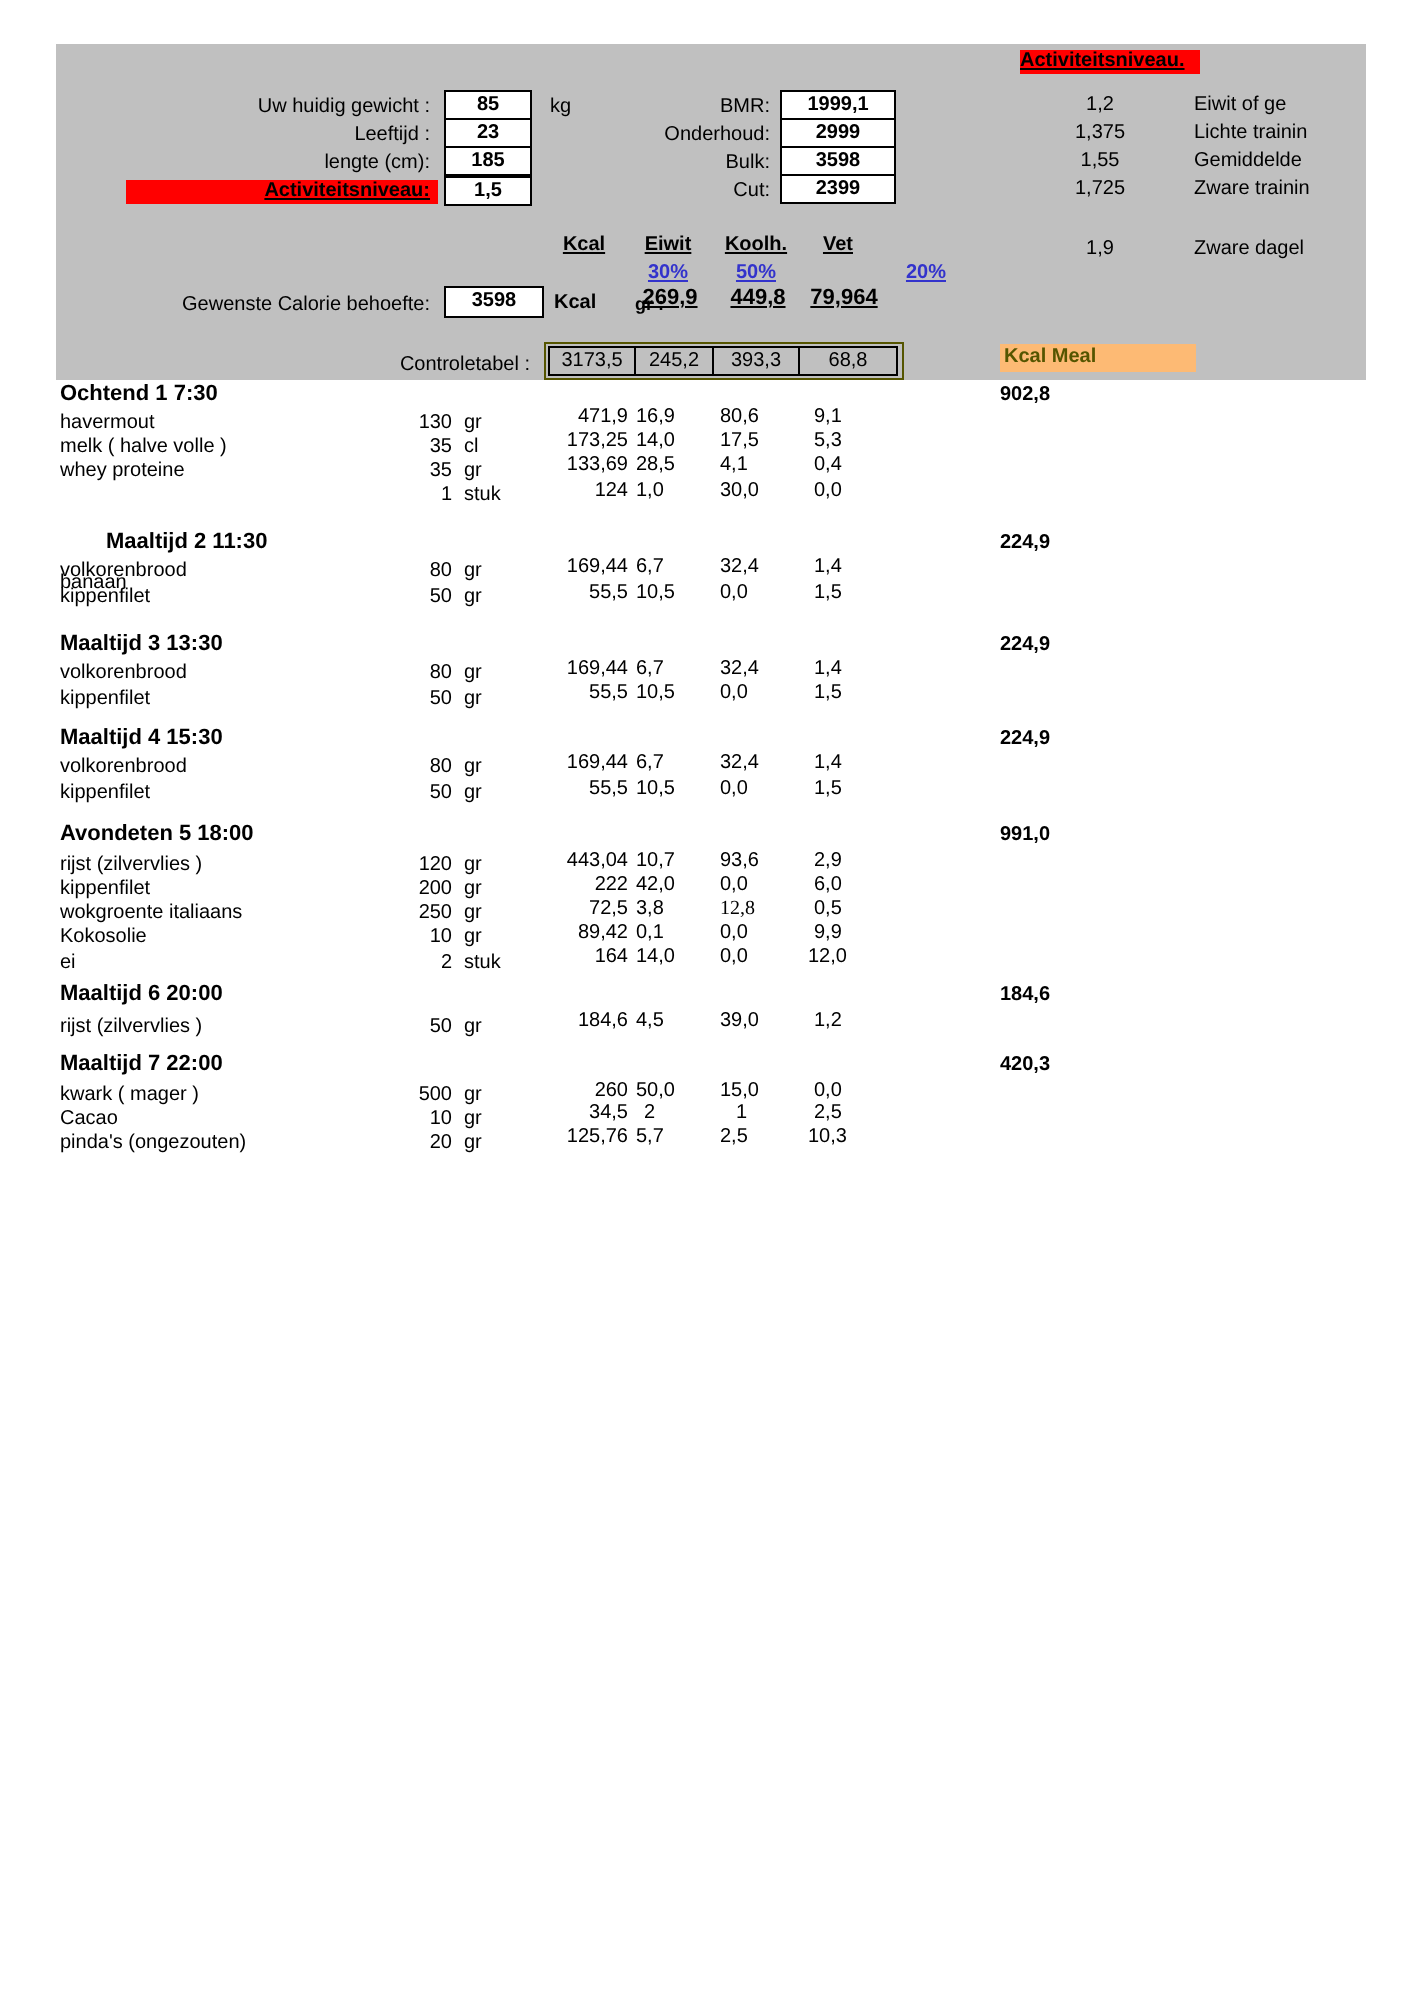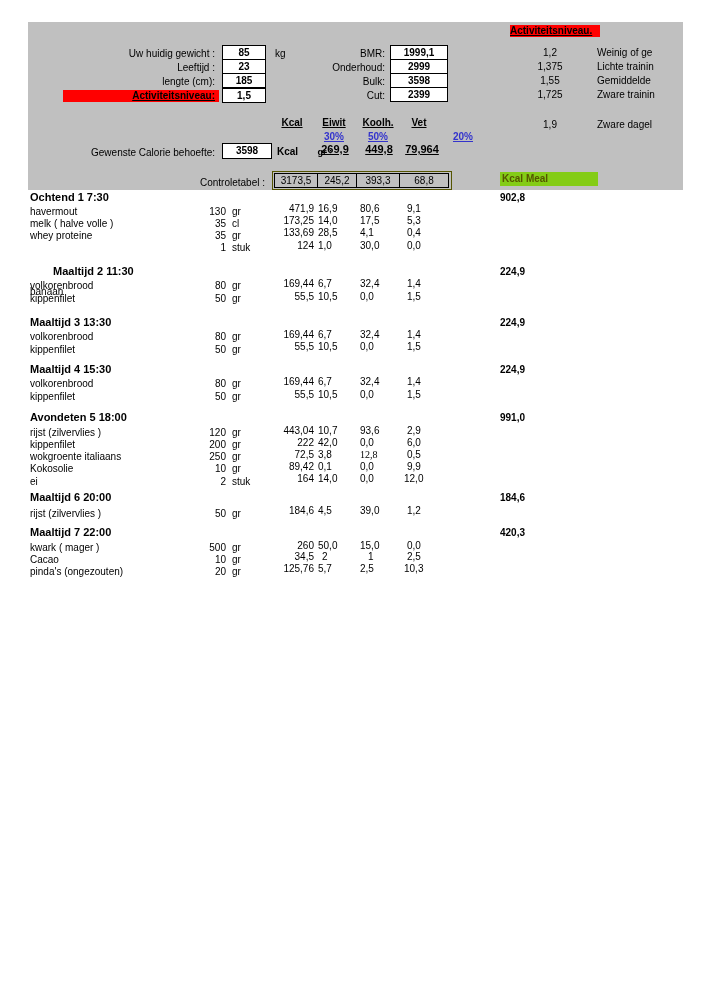--- a/index.html
+++ b/index.html
@@ -46,21 +46,21 @@
     text-align: center;
     font-weight: bold;
     line-height: 13px;
     font-size: 10px;
   }
   .redbar {
     background: #ff0000;
     color: #000000;
   }
   .yellowbox {
-    background: #84cc16;
+    background: #fdba74;
   }
   .bluelink {
     color: #3333cc;
     text-decoration: underline;
     font-weight: bold;
   }
   .ctrl-box {
     position: absolute;
     border: 1px solid #000000;
     background: #c0c0c0;
@@ -106,21 +106,21 @@
 
   <div class="c r" style="left:300px; top:76px; width:85px;">Bulk:</div>
   <div class="c boxed" style="left:390px; top:73px; width:56px; height:13px;">3598</div>
 
   <div class="c r" style="left:300px; top:90px; width:85px;">Cut:</div>
   <div class="c boxed" style="left:390px; top:87px; width:56px; height:13px;">2399</div>
 
   <div class="c redbar b u" style="left:510px; top:25px; width:90px; height:12px; line-height:12px;">Activiteitsniveau.</div>
 
   <div class="c ctr" style="left:520px; top:47px; width:60px;">1,2</div>
-  <div class="c" style="left:597px; top:47px;">Weinig of ge</div>
+  <div class="c" style="left:597px; top:47px;">Eiwit of ge</div>
 
   <div class="c ctr" style="left:520px; top:61px; width:60px;">1,375</div>
   <div class="c" style="left:597px; top:61px;">Lichte trainin</div>
 
   <div class="c ctr" style="left:520px; top:75px; width:60px;">1,55</div>
   <div class="c" style="left:597px; top:75px;">Gemiddelde</div>
 
   <div class="c ctr" style="left:520px; top:89px; width:60px;">1,725</div>
   <div class="c" style="left:597px; top:89px;">Zware trainin</div>
 

